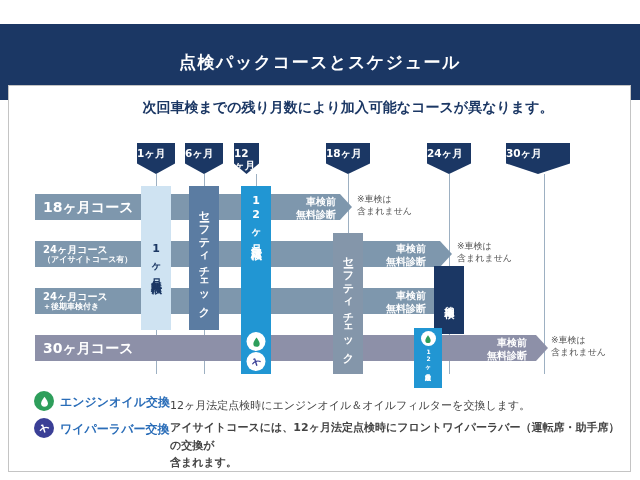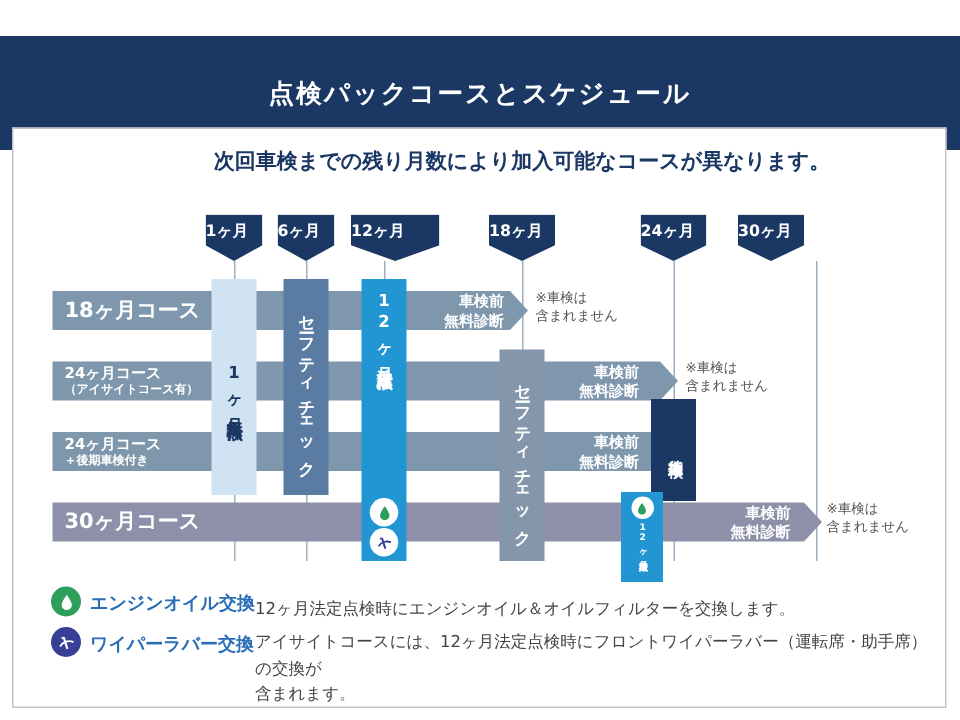--- a/index.html
+++ b/index.html
@@ -13,22 +13,22 @@
   .header h1{margin:0;color:#ffffff;font-size:17px;letter-spacing:1.5px;font-weight:bold;}
   
   .panel{position:absolute;left:8px;top:85px;width:621px;height:385px;border:1px solid #c4c4c4;background:#fff;}
   .intro{position:absolute;left:0;top:99px;width:640px;margin:0;text-align:center;
     color:#1b3764;font-size:14px;font-weight:bold;padding-left:28px;}
   
   .badge{position:absolute;top:143px;height:31px;background:#1b3764;color:#fff;
     font-size:10.5px;font-weight:bold;display:flex;justify-content:flex-start;align-items:flex-start;
     padding-top:4px;box-sizing:border-box;z-index:5;
     clip-path:polygon(0 0,100% 0,100% 66%,50% 100%,0 66%);}
-  .b0{left:137px;width:38px}.b1{left:185px;width:38px}.b2{left:234px;width:59px}
-  .b3{left:326px;width:44px}.b4{left:427px;width:44px}.b5{left:492px;width:44px}
+  .b0{left:137px;width:38px}.b1{left:185px;width:38px}.b2{left:234px;width:25px}
+  .b3{left:326px;width:44px}.b4{left:427px;width:44px}.b5{left:506px;width:64px}
   
   .vline{position:absolute;top:174px;height:200px;width:1px;background:#9db0c2;z-index:1;}
   .l0{left:156px}.l1{left:204px}.l2{left:256px}.l3{left:348px}.l4{left:449px}.l5{left:544px}
   
   .bar{position:absolute;left:35px;height:26px;background:var(--c);color:#fff;z-index:2;
     display:flex;flex-direction:column;justify-content:center;padding-left:8px;box-sizing:border-box;}
   .bar::after{content:"";position:absolute;right:-12px;top:0;
     border-top:13px solid transparent;border-bottom:13px solid transparent;border-left:12px solid var(--c);}
   .row1{top:194px;width:305px;--c:#7e97ad;}
   .row2{top:241px;width:405px;--c:#7e97ad;}
@@ -62,21 +62,21 @@
   .ic2{top:166px;color:#3a3f96;}
   .col-legal-b .icon-circle{width:15px;height:15px;margin-bottom:2px;color:#2e9e5b;flex:none;}
   
   .legend-icon{position:absolute;width:20px;height:20px;border-radius:50%;color:#fff;
     display:flex;align-items:center;justify-content:center;z-index:3;}
   .lg1{left:34px;top:391px;background:#2e9e5b;}
   .lg2{left:34px;top:418px;background:#3a3f96;}
   .legend-label{position:absolute;left:60px;color:#2a6db8;font-size:12px;font-weight:bold;}
   .ll1{top:394px}.ll2{top:421px}
   .legend-desc{position:absolute;left:170px;color:#444;font-size:11px;line-height:1.6;white-space:pre-line;}
-  .ld1{top:397px}.ld2{top:419px;width:450px;}
+  .ld1{top:397px}.ld2{top:419px;width:450px;font-weight:bold;}
 </style>
 </head>
 <body>
 
 <div class="header">
   <h1>点検パックコースとスケジュール</h1>
 </div>
 
 <div class="panel"></div>
 

